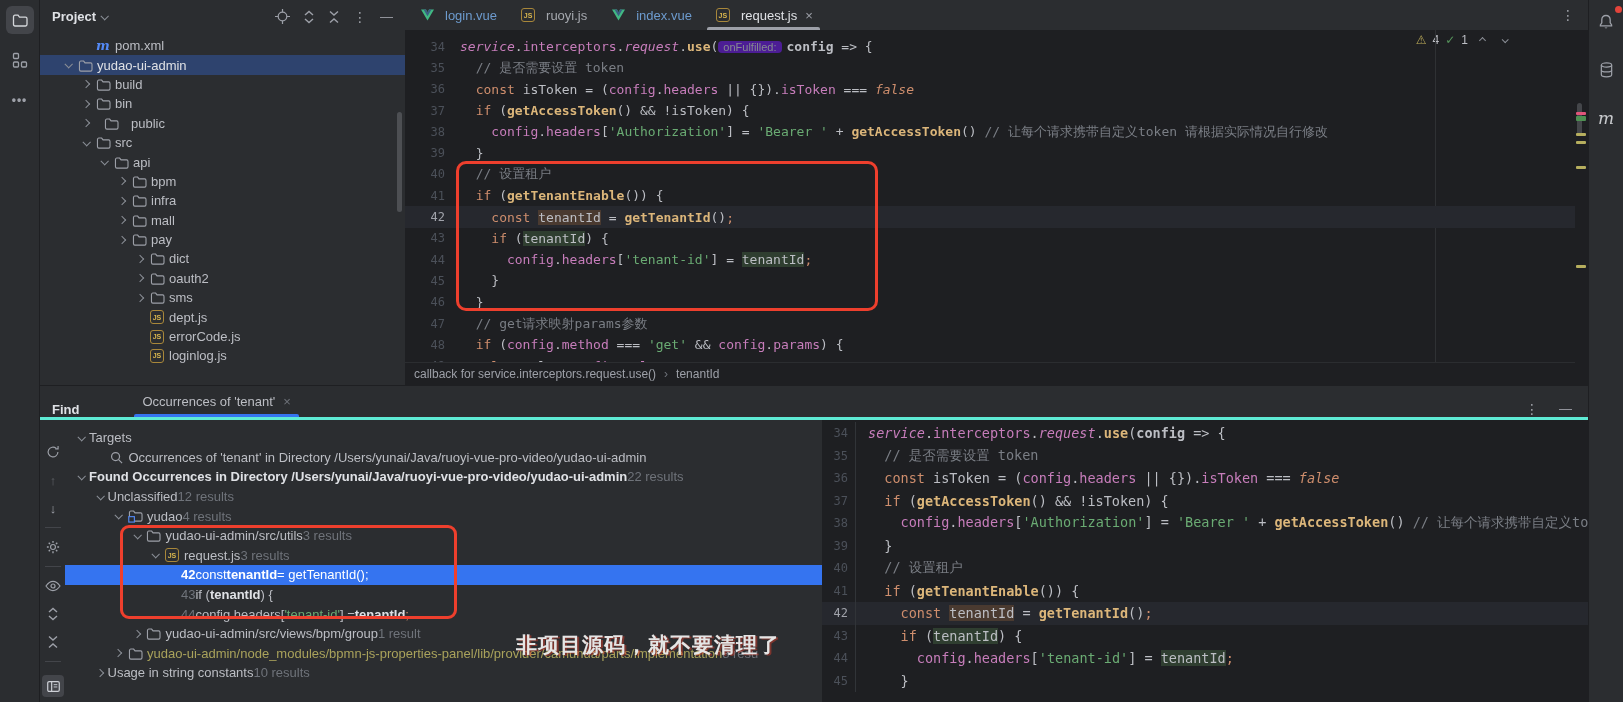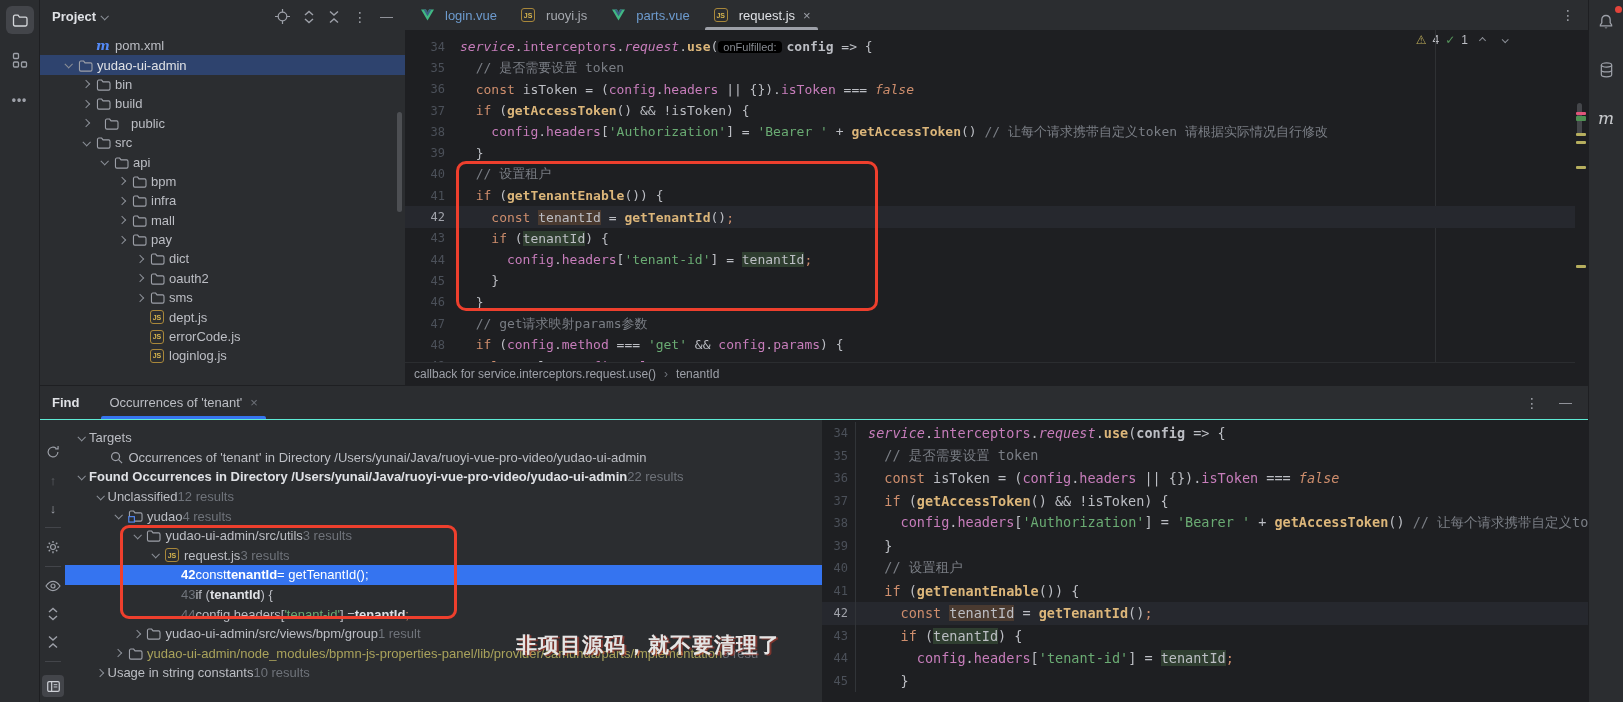--- a/index.html
+++ b/index.html
@@ -60,34 +60,34 @@
   .cl .codetxt { margin-left:15px; }
   .cl.cur { background:#26282e; }
   .cl.cur .ln { color:#a1a3ab; }
   .tk-p { color:#bcbec4; } .tk-b { color:#bcbec4; font-weight:bold; }
   .tk-k { color:#cf8e6d; } .tk-ki { color:#cf8e6d; font-style:italic; }
   .tk-f { color:#dcb67a; font-weight:bold; }
   .tk-m { color:#c77dbb; } .tk-i { color:#c77dbb; font-style:italic; }
   .tk-s { color:#6aab73; } .tk-c { color:#7a7e85; }
   .tk-w { color:#bcbec4; background:#4a3a30; }
   .tk-r { color:#bcbec4; background:#2f3e30; }
-  .tk-h { background:#000000; color:#868a91; border-radius:4px; padding:0 5px; font-size:11px; margin-right:5px;
+  .tk-h { background:#4c1d95; color:#868a91; border-radius:4px; padding:0 5px; font-size:11px; margin-right:5px;
           font-family:"Liberation Sans",sans-serif; }
   #ruler { left:1030px; top:30px; bottom:23px; width:1px; background:#2f3134; }
   #breadcrumbs { left:0; bottom:0; height:23px; right:13px; background:#1e1f22; border-top:1px solid #2b2d30;
                  display:flex; align-items:center; padding-left:9px; gap:8px; font-size:12px; color:#9da0a8; }
   #breadcrumbs .sep { color:#6f737a; }
   #estripe { right:0; top:30px; width:13px; bottom:23px; }
   .smark { position:absolute; left:1px; width:10px; border-radius:1px; }
   #ethumb { position:absolute; left:2px; top:73px; width:5px; height:33px; border-radius:3px; background:rgba(140,144,150,.35); }
   #editor-redbox { left:51px; top:161px; width:422px; height:150px; border:3px solid #ee3f2d; border-radius:10px; pointer-events:none; }
 
   
   #find-panel { left:40px; top:385px; width:1548px; height:317px; background:#2b2d30; border-top:1px solid #1e1f22; }
-  #find-header { height:34px; display:flex; align-items:center; border-bottom:1px solid #5eead4; }
+  #find-header { height:34px; display:flex; align-items:flex-end; border-bottom:3px solid #5eead4;gap:33px; }
   #find-label { margin-left:12px; font-weight:bold; color:#dfe1e5; }
   #find-tab { position:relative; height:100%; display:flex; align-items:center; gap:8px; margin-left:22px; padding:0 8px; color:#bcbec4; }
   #find-tab::after { content:""; position:absolute; left:0; right:0; bottom:0; height:3px; background:#3574f0; border-radius:2px 2px 0 0; }
   #find-tab .close { color:#6f737a; }
   #find-header .hicons { margin-left:auto; display:flex; gap:20px; padding-right:16px; color:#9da0a8; }
   #find-toolbar { position:absolute; left:0; top:34px; width:26px; bottom:0; display:flex; flex-direction:column;
                   align-items:center; padding-top:18px; }
   #find-toolbar .tbi { height:28px; display:flex; align-items:center; justify-content:center; width:100%; color:#9da0a8; }
   #find-toolbar .tdiv { width:16px; height:1px; background:#43454a; margin:5px 0; }
   #find-toolbar .boxed { width:22px; height:22px; background:#43454a; border-radius:4px; display:flex; align-items:center; justify-content:center; margin-top:8px; }
@@ -191,32 +191,32 @@
       </div>
       <div class="trow" style="padding-left: 38px;">
         <span class="cslot">
           <span class="chev right"></span>
         </span>
         <span class="ti">
           <svg width="15" height="13" viewBox="0 0 16 14">
             <path d="M1.5 4c0-1 .6-1.8 1.5-1.8h3l1.5 2h6c.9 0 1.5.7 1.5 1.6v5.4c0 1-.6 1.8-1.5 1.8H3c-.9 0-1.5-.8-1.5-1.8z" fill="none" stroke="#9da0a8" stroke-width="1.2"></path>
           </svg>
         </span>
+        <span>build</span>
+      </div>
+      <div class="trow" style="padding-left: 38px;">
+        <span class="cslot">
+          <span class="chev right"></span>
+        </span>
+        <span class="ti">
+          <svg width="15" height="13" viewBox="0 0 16 14">
+            <path d="M1.5 4c0-1 .6-1.8 1.5-1.8h3l1.5 2h6c.9 0 1.5.7 1.5 1.6v5.4c0 1-.6 1.8-1.5 1.8H3c-.9 0-1.5-.8-1.5-1.8z" fill="none" stroke="#9da0a8" stroke-width="1.2"></path>
+          </svg>
+        </span>
         <span>bin</span>
-      </div>
-      <div class="trow" style="padding-left: 38px;">
-        <span class="cslot">
-          <span class="chev right"></span>
-        </span>
-        <span class="ti">
-          <svg width="15" height="13" viewBox="0 0 16 14">
-            <path d="M1.5 4c0-1 .6-1.8 1.5-1.8h3l1.5 2h6c.9 0 1.5.7 1.5 1.6v5.4c0 1-.6 1.8-1.5 1.8H3c-.9 0-1.5-.8-1.5-1.8z" fill="none" stroke="#9da0a8" stroke-width="1.2"></path>
-          </svg>
-        </span>
-        <span>build</span>
       </div>
       <div class="trow" style="padding-left: 38px; gap: 8px;">
         <span class="cslot">
           <span class="chev right"></span>
         </span>
         <span class="ti">
           <svg width="15" height="13" viewBox="0 0 16 14">
             <path d="M1.5 4c0-1 .6-1.8 1.5-1.8h3l1.5 2h6c.9 0 1.5.7 1.5 1.6v5.4c0 1-.6 1.8-1.5 1.8H3c-.9 0-1.5-.8-1.5-1.8z" fill="none" stroke="#9da0a8" stroke-width="1.2"></path>
           </svg>
         </span>
@@ -362,21 +362,21 @@
         </span>
         <span class="tlabel plain">ruoyi.js</span>
       </div>
       <div class="tab">
         <span class="ti">
           <svg width="13" height="12" viewBox="0 0 24 21">
             <path d="M14.8.5 12 5.3 9.2.5H0l12 20.3L24 .5z" fill="#41b883"></path>
             <path d="M14.8.5 12 5.3 9.2.5H4.7L12 12.9 19.3.5z" fill="#3a5f83"></path>
           </svg>
         </span>
-        <span class="tlabel mod">parts.vue</span>
+        <span class="tlabel mod">index.vue</span>
       </div>
       <div class="tab active">
         <span class="ti">
           <i class="jsbadge">JS</i>
         </span>
         <span class="tlabel ">request.js</span>
         <span class="close">×</span>
       </div>
       <span id="tab-kebab">⋮</span>
   </div>

